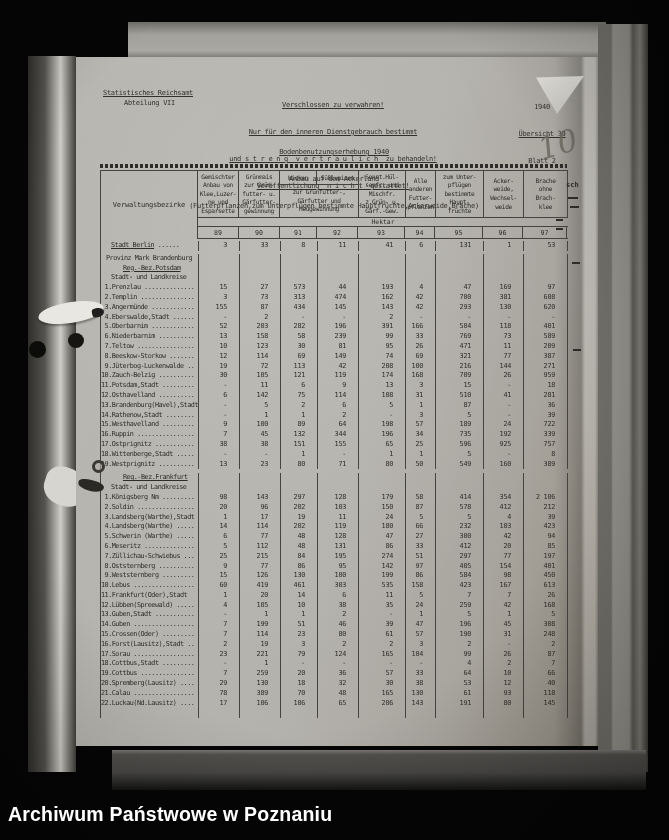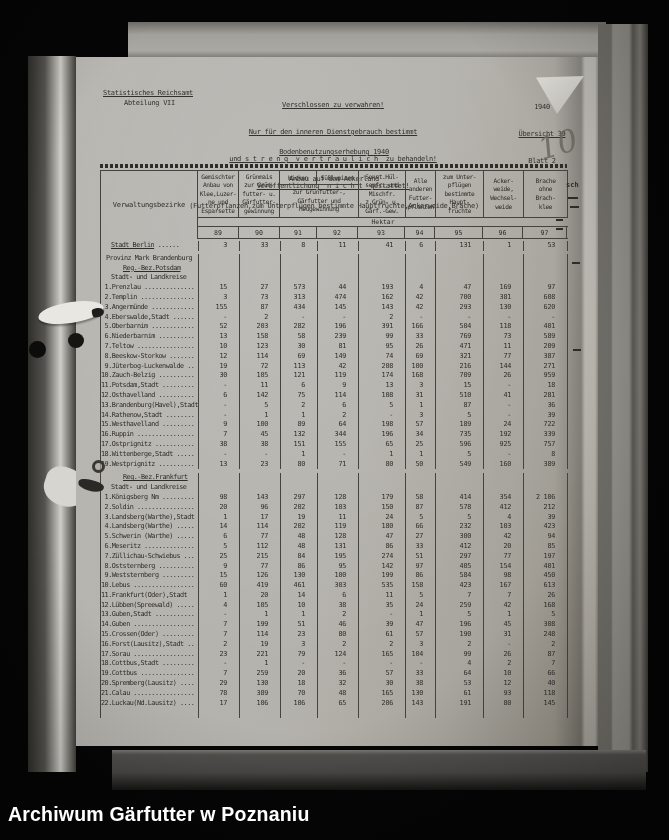--- a/index.html
+++ b/index.html
@@ -764,14 +764,14 @@
   <div class="tick" style="left:573px;top:349px;width:8px;"></div>
   <div class="tab-white"></div>
   <div class="tab-tip"></div>
   <div class="hole1"></div>
   <div class="hole2"></div>
   <div class="hole-ring"></div>
   <div class="blob"></div>
 
   <div class="surface-strip"></div>
   <div class="vignette"></div>
-  <div class="caption">Archiwum Gärfutter w Poznaniu</div>
+  <div class="caption">Archiwum Państwowe w Poznaniu</div>
 </div>
 
 </body></html>

